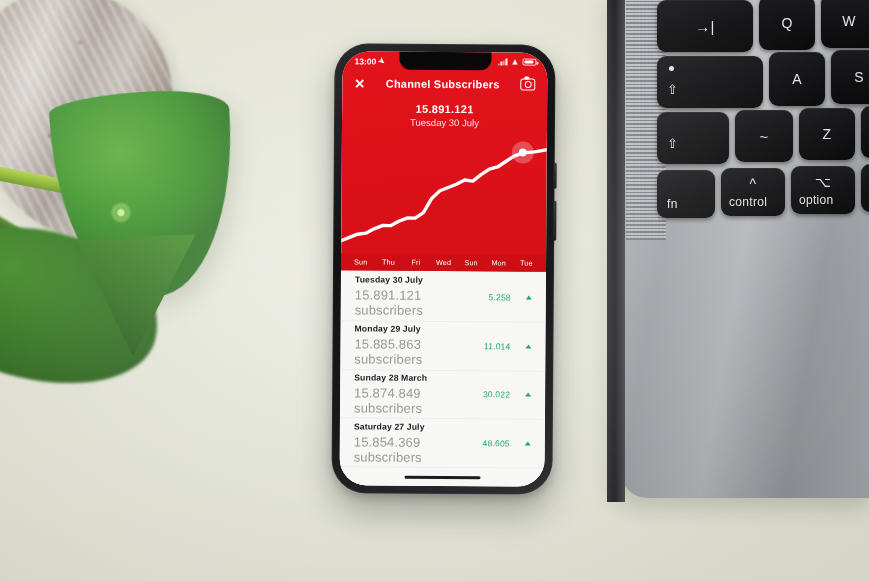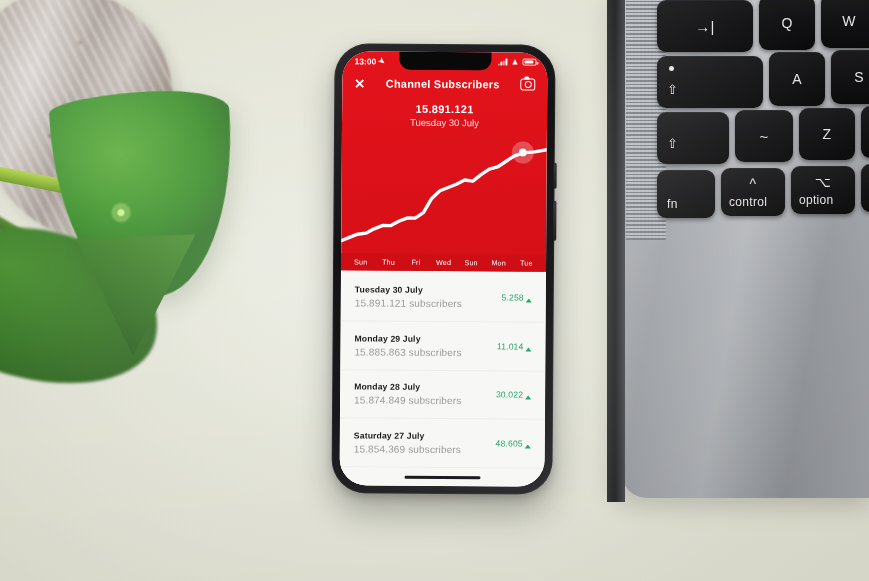--- a/index.html
+++ b/index.html
@@ -262,22 +262,22 @@
   .row {
     flex:1 1 0;
     display:flex; align-items:center; justify-content:space-between;
     padding:0 14px;
     border-bottom:1px solid #ececea;
     cursor:pointer;
   }
   .row:last-of-type { border-bottom:none; }
   .row-left { display:flex; flex-direction:column; gap:3px; }
   .row-title { font-size:8.6px; font-weight:bold; color:#1c1c1e; letter-spacing:.15px; }
-  .row-sub { font-size:10px; color:#9a9a98; letter-spacing:.15px; }
-  .row-delta { font-size:8.6px; color:#23a96a; display:flex; align-items:flex-end; gap:2px; letter-spacing:.15px; }
+  .row-sub { font-size:13px; color:#9a9a98; letter-spacing:.15px; }
+  .row-delta { font-size:8.6px; color:#23a96a; display:flex; align-items:center; gap:15px; letter-spacing:.15px; }
   .tri-up { width:0; height:0; border-left:3px solid transparent; border-right:3px solid transparent; border-bottom:4.5px solid #23a96a; }
   .home-bar-wrap { height:18px; display:flex; align-items:center; justify-content:center; background:#f7f7f5; }
   .home-bar { width:76px; height:3px; background:#1c1c1e; border-radius:2px; }
 
   .phone-shadow {
     position:absolute; left:338px; top:470px; width:214px; height:28px;
     background:radial-gradient(ellipse at 50% 40%, rgba(60,60,50,0.22), rgba(0,0,0,0) 70%);
     filter:blur(4px);
   }
 </style>
@@ -428,21 +428,21 @@
           <span class="row-title">Monday 29 July</span>
           <span class="row-sub">15.885.863 subscribers</span>
         </div>
         <span class="row-delta">
           <span>11.014</span>
           <span class="tri-up"></span>
         </span>
       </div>
       <div class="row">
         <div class="row-left">
-          <span class="row-title">Monday 28 July</span>
+          <span class="row-title">Sunday 28 March</span>
           <span class="row-sub">15.874.849 subscribers</span>
         </div>
         <span class="row-delta">
           <span>30.022</span>
           <span class="tri-up"></span>
         </span>
       </div>
       <div class="row">
         <div class="row-left">
           <span class="row-title">Saturday 27 July</span>

